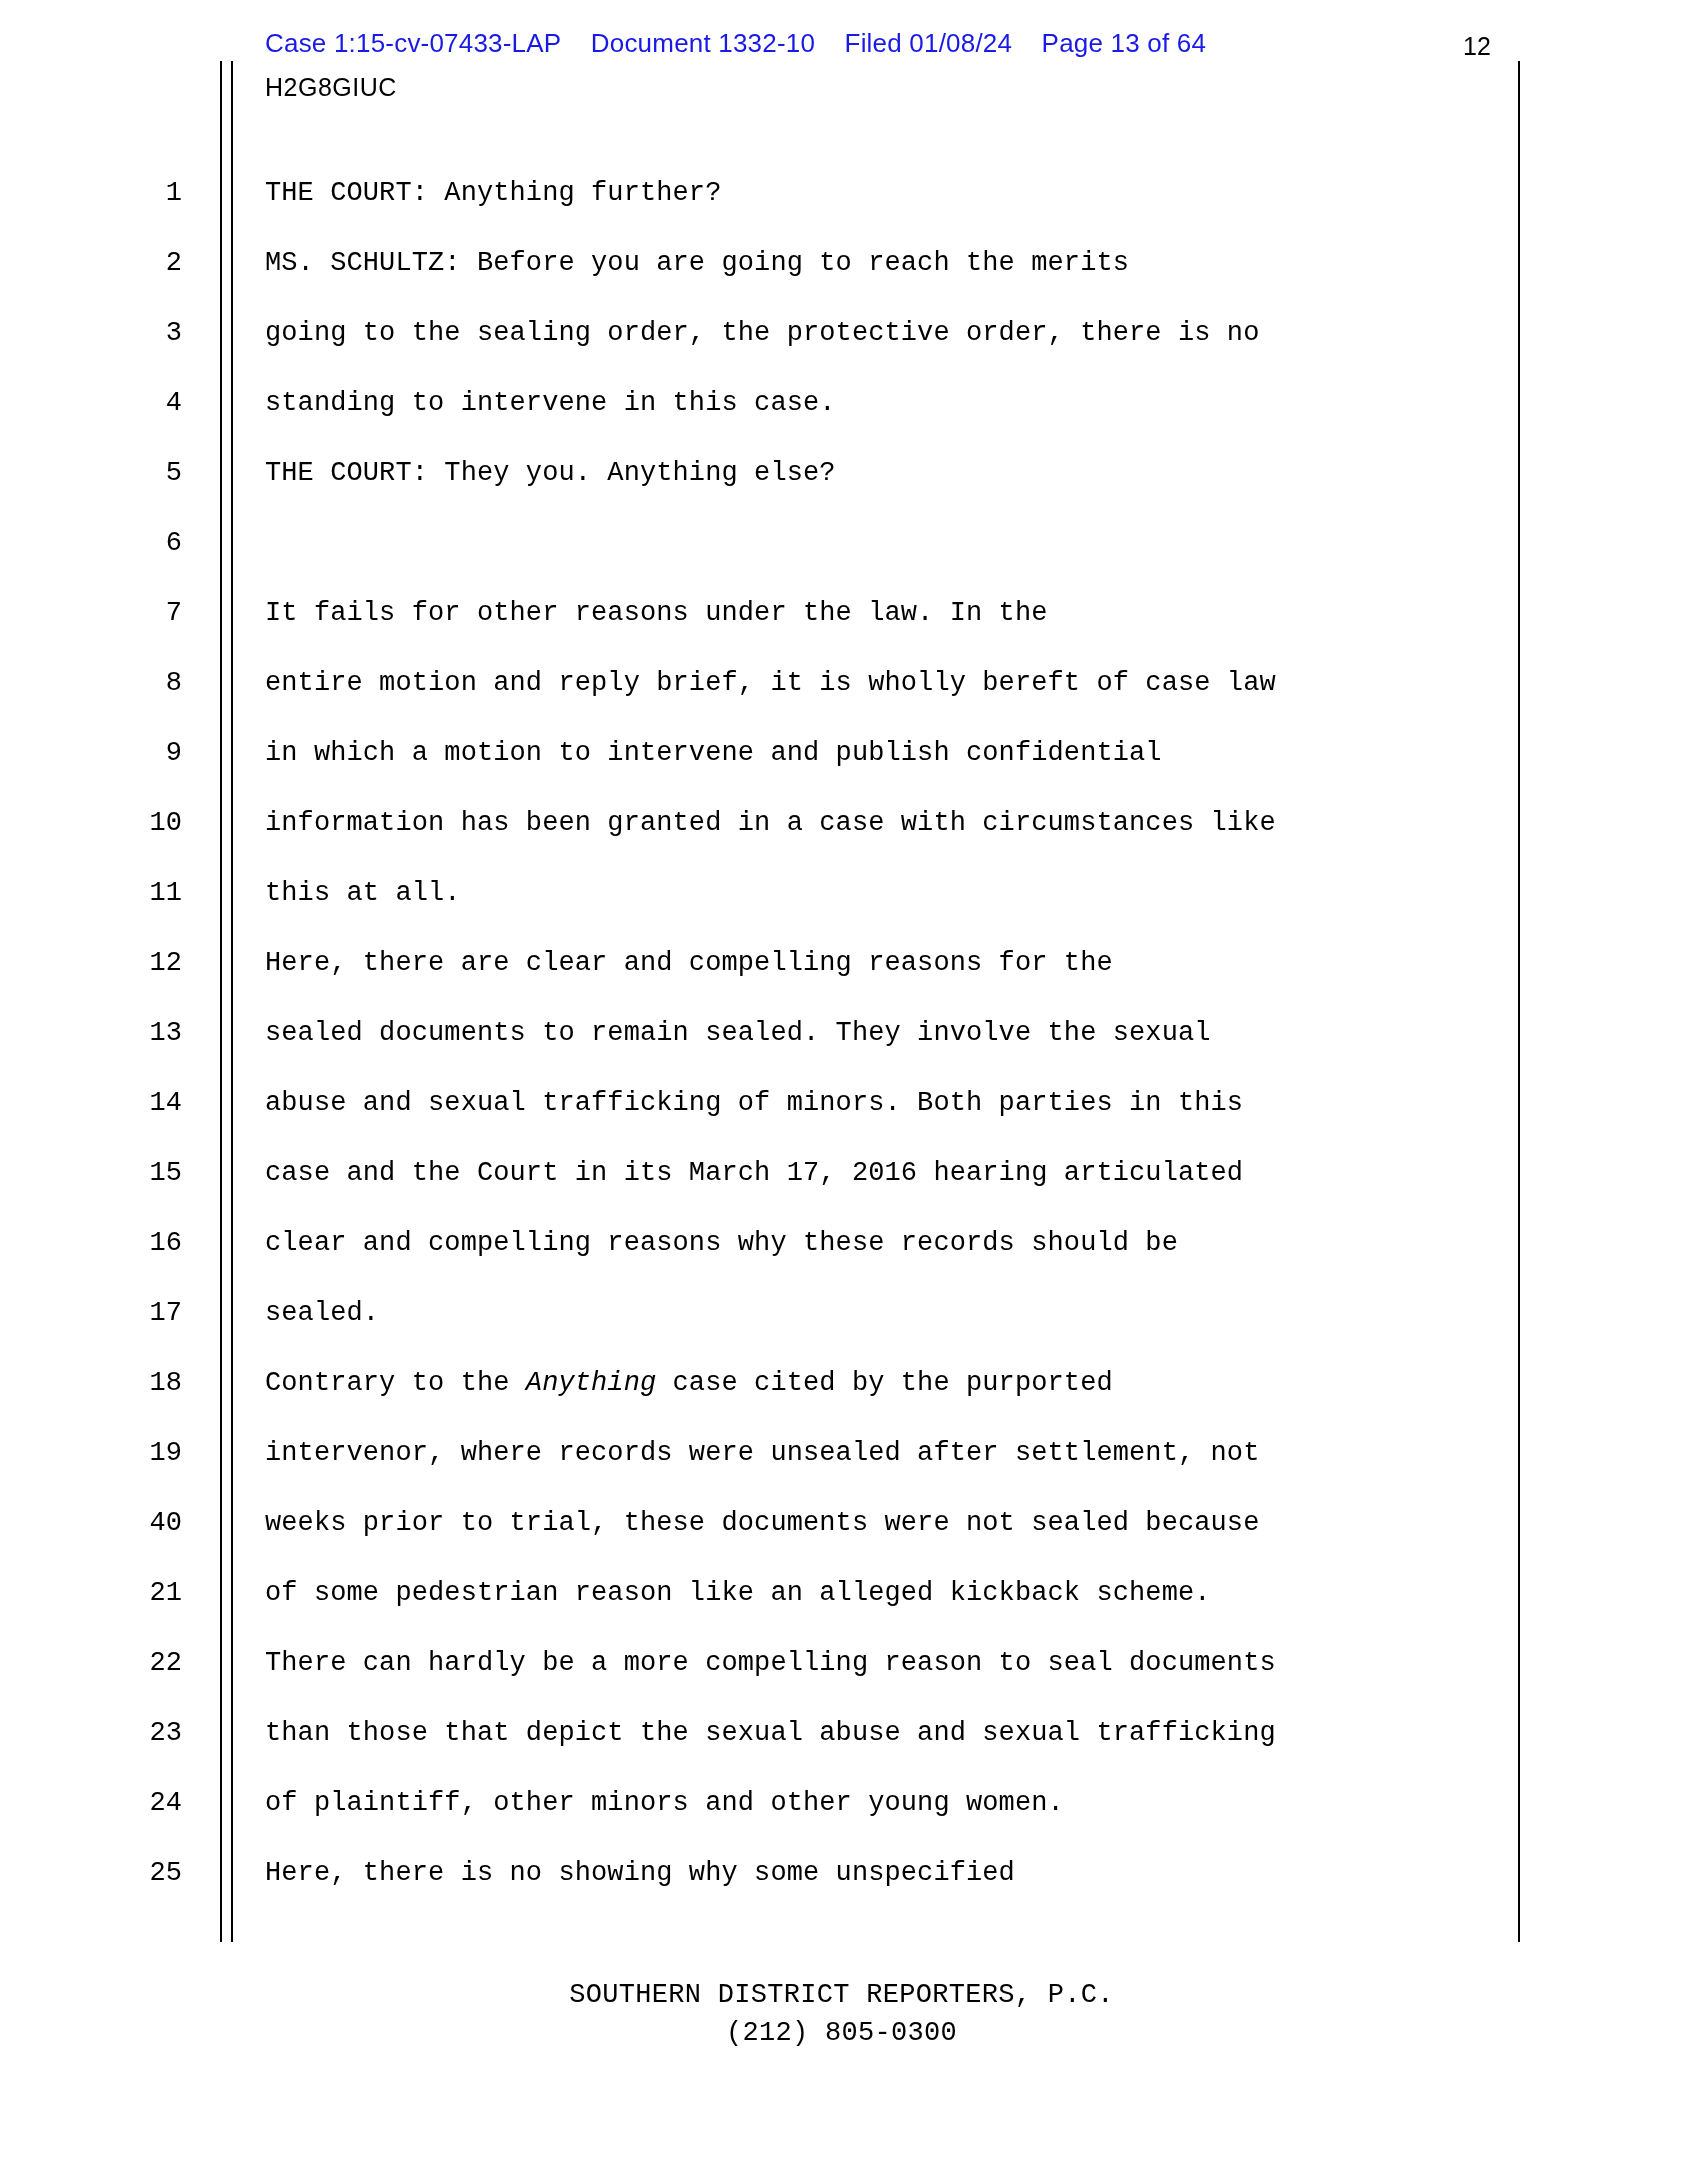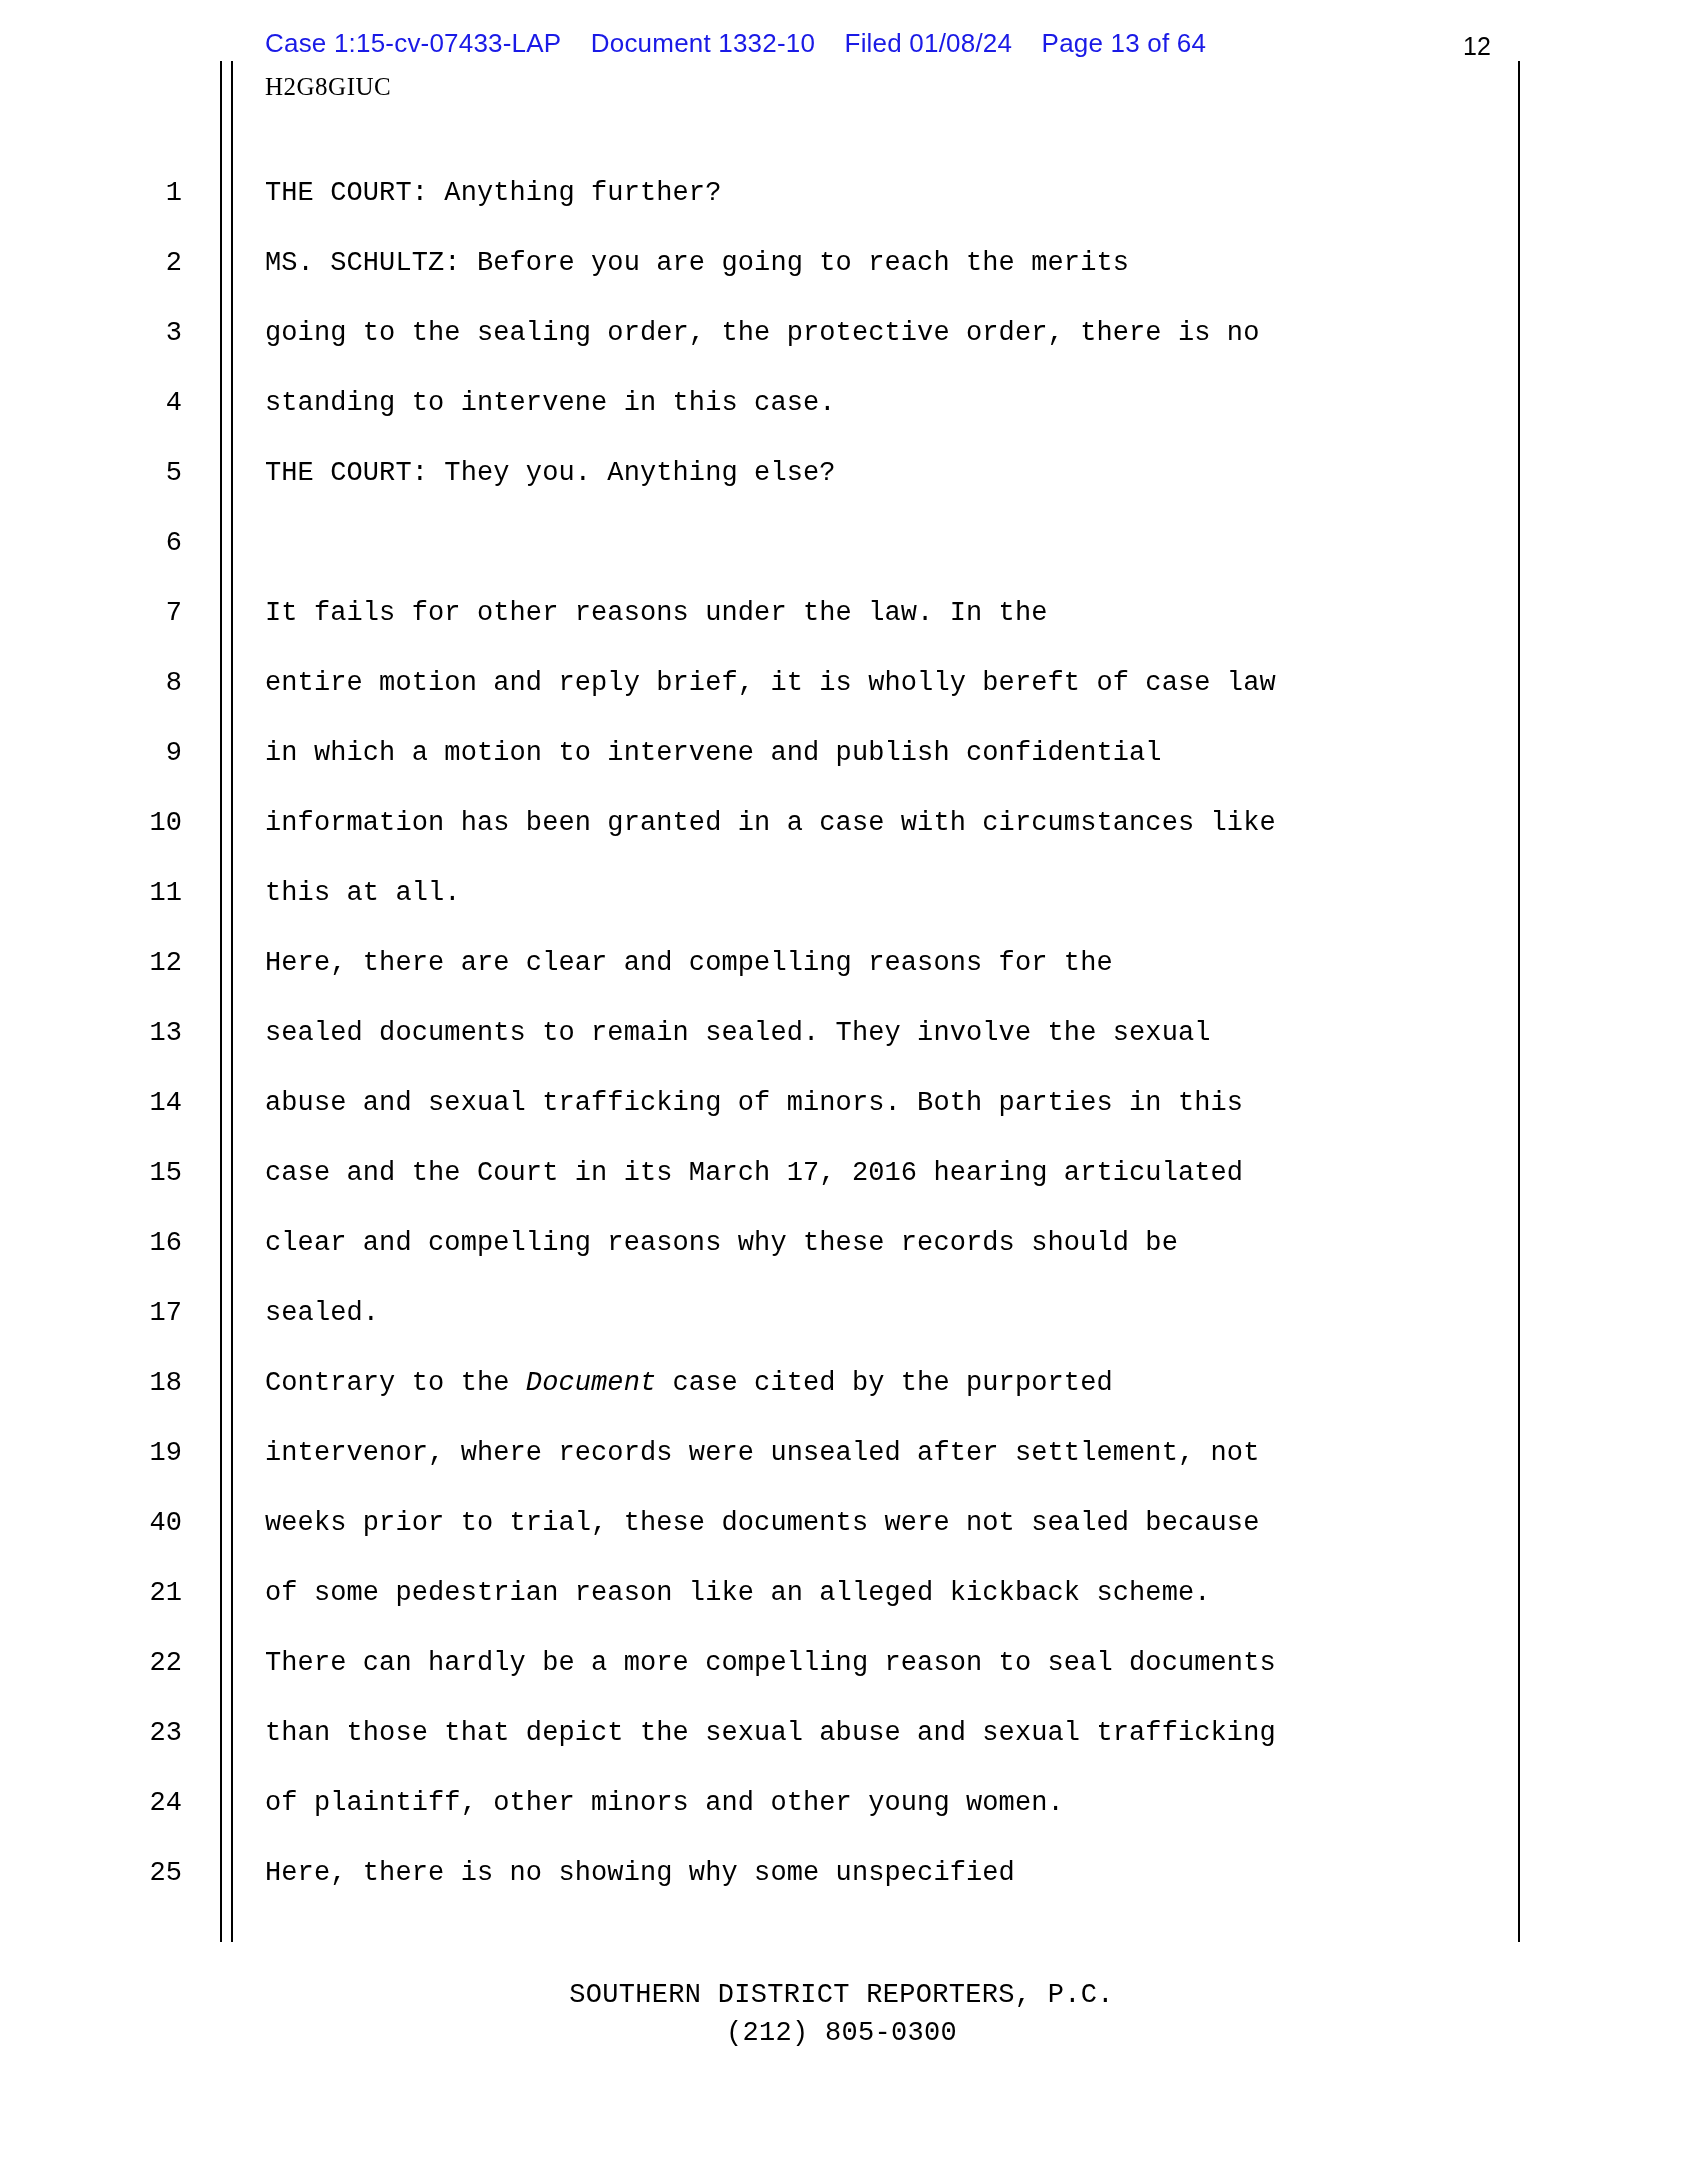--- a/index.html
+++ b/index.html
@@ -45,21 +45,21 @@
     font-family: "Liberation Sans", sans-serif;
     font-size: 25px;
     color: #000;
   }
 
   
   .transcript-id {
     position: absolute;
     top: 73px;
     left: 265px;
-    font-family: Liberation Serif, serif;
+    font-family: Liberation Sans, sans-serif;
     font-size: 25px;
     letter-spacing: 0.5px;
     color: #000;
   }
 
   
   .rule {
     position: absolute;
     background: #000;
     width: 2px;
@@ -198,21 +198,21 @@
       <div class="t-line">
         <div class="t-num">16</div>
         <div class="t-text">clear and compelling reasons why these records should be</div>
       </div>
       <div class="t-line">
         <div class="t-num">17</div>
         <div class="t-text">sealed.</div>
       </div>
       <div class="t-line">
         <div class="t-num">18</div>
-        <div class="t-text">     Contrary to the <i>Document</i> case cited by the purported</div>
+        <div class="t-text">     Contrary to the <i>Anything</i> case cited by the purported</div>
       </div>
       <div class="t-line">
         <div class="t-num">19</div>
         <div class="t-text">intervenor, where records were unsealed after settlement, not</div>
       </div>
       <div class="t-line">
         <div class="t-num">40</div>
         <div class="t-text">weeks prior to trial, these documents were not sealed because</div>
       </div>
       <div class="t-line">

